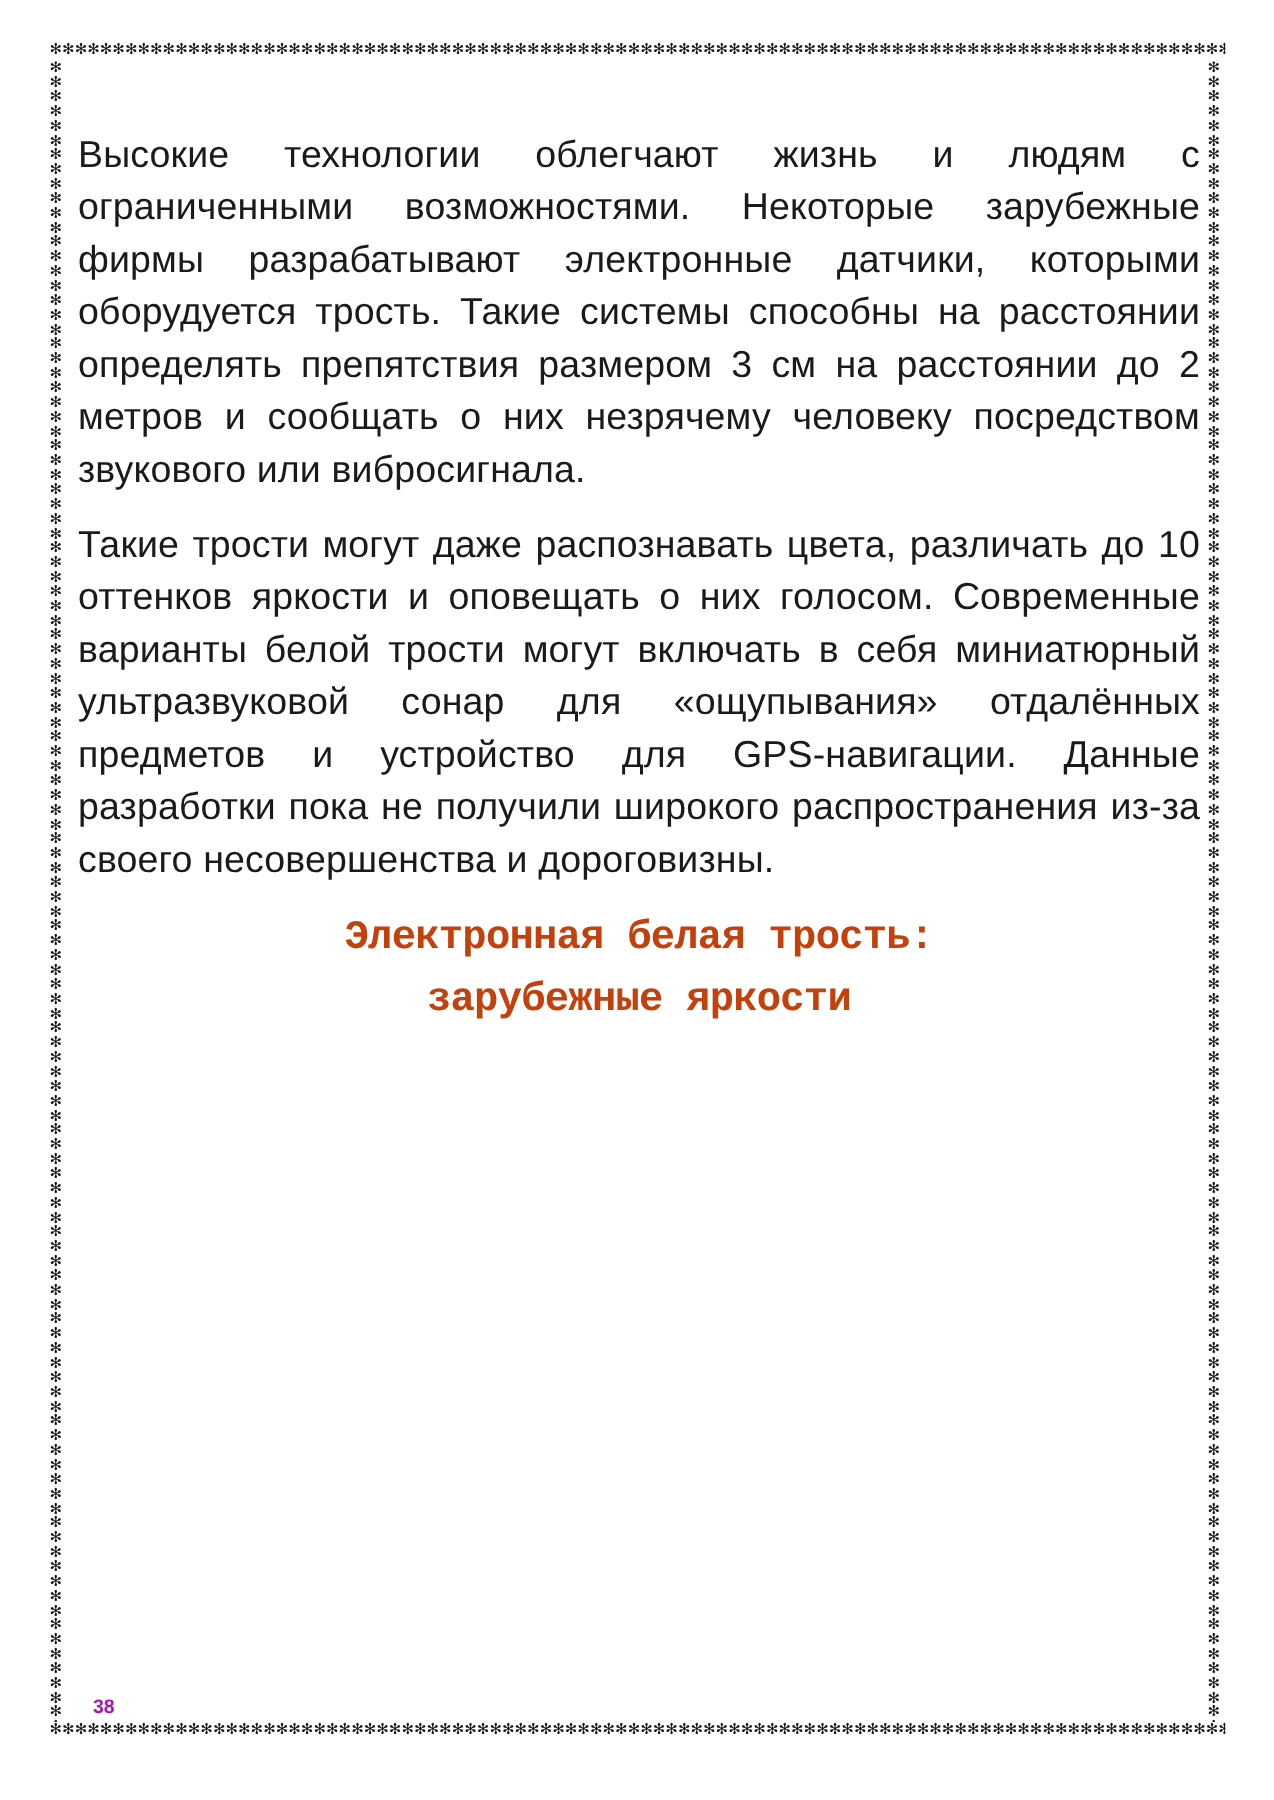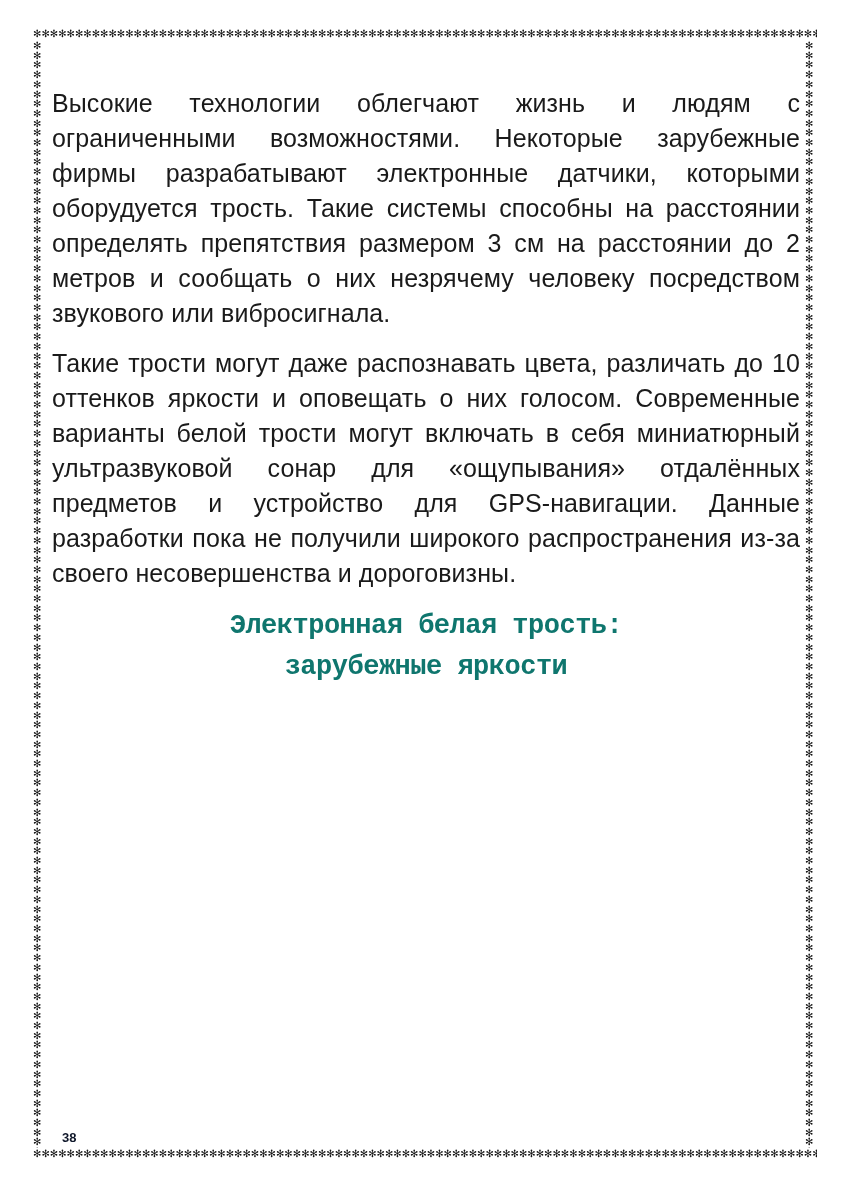--- a/index.html
+++ b/index.html
@@ -70,38 +70,38 @@
     line-height: 41px;
     text-align: center;
     letter-spacing: -0.5px;
   }
   .page-number {
     position: absolute;
     left: 62px;
     top: 1130px;
     font-size: 13px;
     font-weight: bold;
-    color: #0f172a;
+    color: #a21caf;
   }
 </style>
 </head>
 <body>
 
 <div class="page">
 
   <div class="b-strip b-h b-top" style="color: rgb(21, 21, 21);">✻✻✻✻✻✻✻✻✻✻✻✻✻✻✻✻✻✻✻✻✻✻✻✻✻✻✻✻✻✻✻✻✻✻✻✻✻✻✻✻✻✻✻✻✻✻✻✻✻✻✻✻✻✻✻✻✻✻✻✻✻✻✻✻✻✻✻✻✻✻✻✻✻✻✻✻✻✻✻✻✻✻✻✻✻✻✻✻✻✻✻✻✻✻✻✻✻✻✻✻✻✻✻✻✻✻✻✻✻✻✻✻✻✻✻✻✻✻✻✻✻✻✻✻✻✻✻✻✻✻✻✻✻✻✻✻✻✻✻✻✻✻✻✻✻✻✻✻✻✻✻✻✻✻✻✻✻✻✻✻✻✻✻✻✻✻✻✻✻✻✻✻✻✻✻✻✻✻✻✻✻✻✻✻✻✻✻✻✻✻</div>
   <div class="b-strip b-h b-bottom" style="color: rgb(21, 21, 21);">✻✻✻✻✻✻✻✻✻✻✻✻✻✻✻✻✻✻✻✻✻✻✻✻✻✻✻✻✻✻✻✻✻✻✻✻✻✻✻✻✻✻✻✻✻✻✻✻✻✻✻✻✻✻✻✻✻✻✻✻✻✻✻✻✻✻✻✻✻✻✻✻✻✻✻✻✻✻✻✻✻✻✻✻✻✻✻✻✻✻✻✻✻✻✻✻✻✻✻✻✻✻✻✻✻✻✻✻✻✻✻✻✻✻✻✻✻✻✻✻✻✻✻✻✻✻✻✻✻✻✻✻✻✻✻✻✻✻✻✻✻✻✻✻✻✻✻✻✻✻✻✻✻✻✻✻✻✻✻✻✻✻✻✻✻✻✻✻✻✻✻✻✻✻✻✻✻✻✻✻✻✻✻✻✻✻✻✻✻✻</div>
   <div class="b-strip b-v b-left" style="color: rgb(21, 21, 21);">✻✻✻✻✻✻✻✻✻✻✻✻✻✻✻✻✻✻✻✻✻✻✻✻✻✻✻✻✻✻✻✻✻✻✻✻✻✻✻✻✻✻✻✻✻✻✻✻✻✻✻✻✻✻✻✻✻✻✻✻✻✻✻✻✻✻✻✻✻✻✻✻✻✻✻✻✻✻✻✻✻✻✻✻✻✻✻✻✻✻✻✻✻✻✻✻✻✻✻✻✻✻✻✻✻✻✻✻✻✻✻✻✻✻✻✻✻✻✻✻✻✻✻✻✻✻✻✻✻✻✻✻✻✻✻✻✻✻✻✻✻✻✻✻✻✻✻✻✻✻✻✻✻✻✻✻✻✻✻✻</div>
   <div class="b-strip b-v b-right" style="color: rgb(21, 21, 21);">✻✻✻✻✻✻✻✻✻✻✻✻✻✻✻✻✻✻✻✻✻✻✻✻✻✻✻✻✻✻✻✻✻✻✻✻✻✻✻✻✻✻✻✻✻✻✻✻✻✻✻✻✻✻✻✻✻✻✻✻✻✻✻✻✻✻✻✻✻✻✻✻✻✻✻✻✻✻✻✻✻✻✻✻✻✻✻✻✻✻✻✻✻✻✻✻✻✻✻✻✻✻✻✻✻✻✻✻✻✻✻✻✻✻✻✻✻✻✻✻✻✻✻✻✻✻✻✻✻✻✻✻✻✻✻✻✻✻✻✻✻✻✻✻✻✻✻✻✻✻✻✻✻✻✻✻✻✻✻✻</div>
 
   <div class="content">
     <p>Высокие технологии облегчают жизнь и людям с ограниченными возможностями. Некоторые зарубежные фирмы разрабатывают электронные датчики, которыми оборудуется трость. Такие системы способны на расстоянии определять препятствия размером 3 см на расстоянии до 2 метров и сообщать о них незрячему человеку посредством звукового или вибросигнала.</p>
     <p>Такие трости могут даже распознавать цвета, различать до 10 оттенков яркости и оповещать о них голосом. Современные варианты белой трости могут включать в себя миниатюрный ультразвуковой сонар для «ощупывания» отдалённых предметов и устройство для GPS-навигации. Данные разработки пока не получили широкого распространения из-за своего несовершенства и дороговизны.</p>
 
-    <h2 class="section-heading" style="color: #0f766e;">
+    <h2 class="section-heading" style="color: #c2410c;">
       <span>Электронная белая трость:</span><br>
       <span>зарубежные яркости</span>
     </h2>
 
   </div>
 
   <div class="page-number">38</div>
 
 </div>
 

